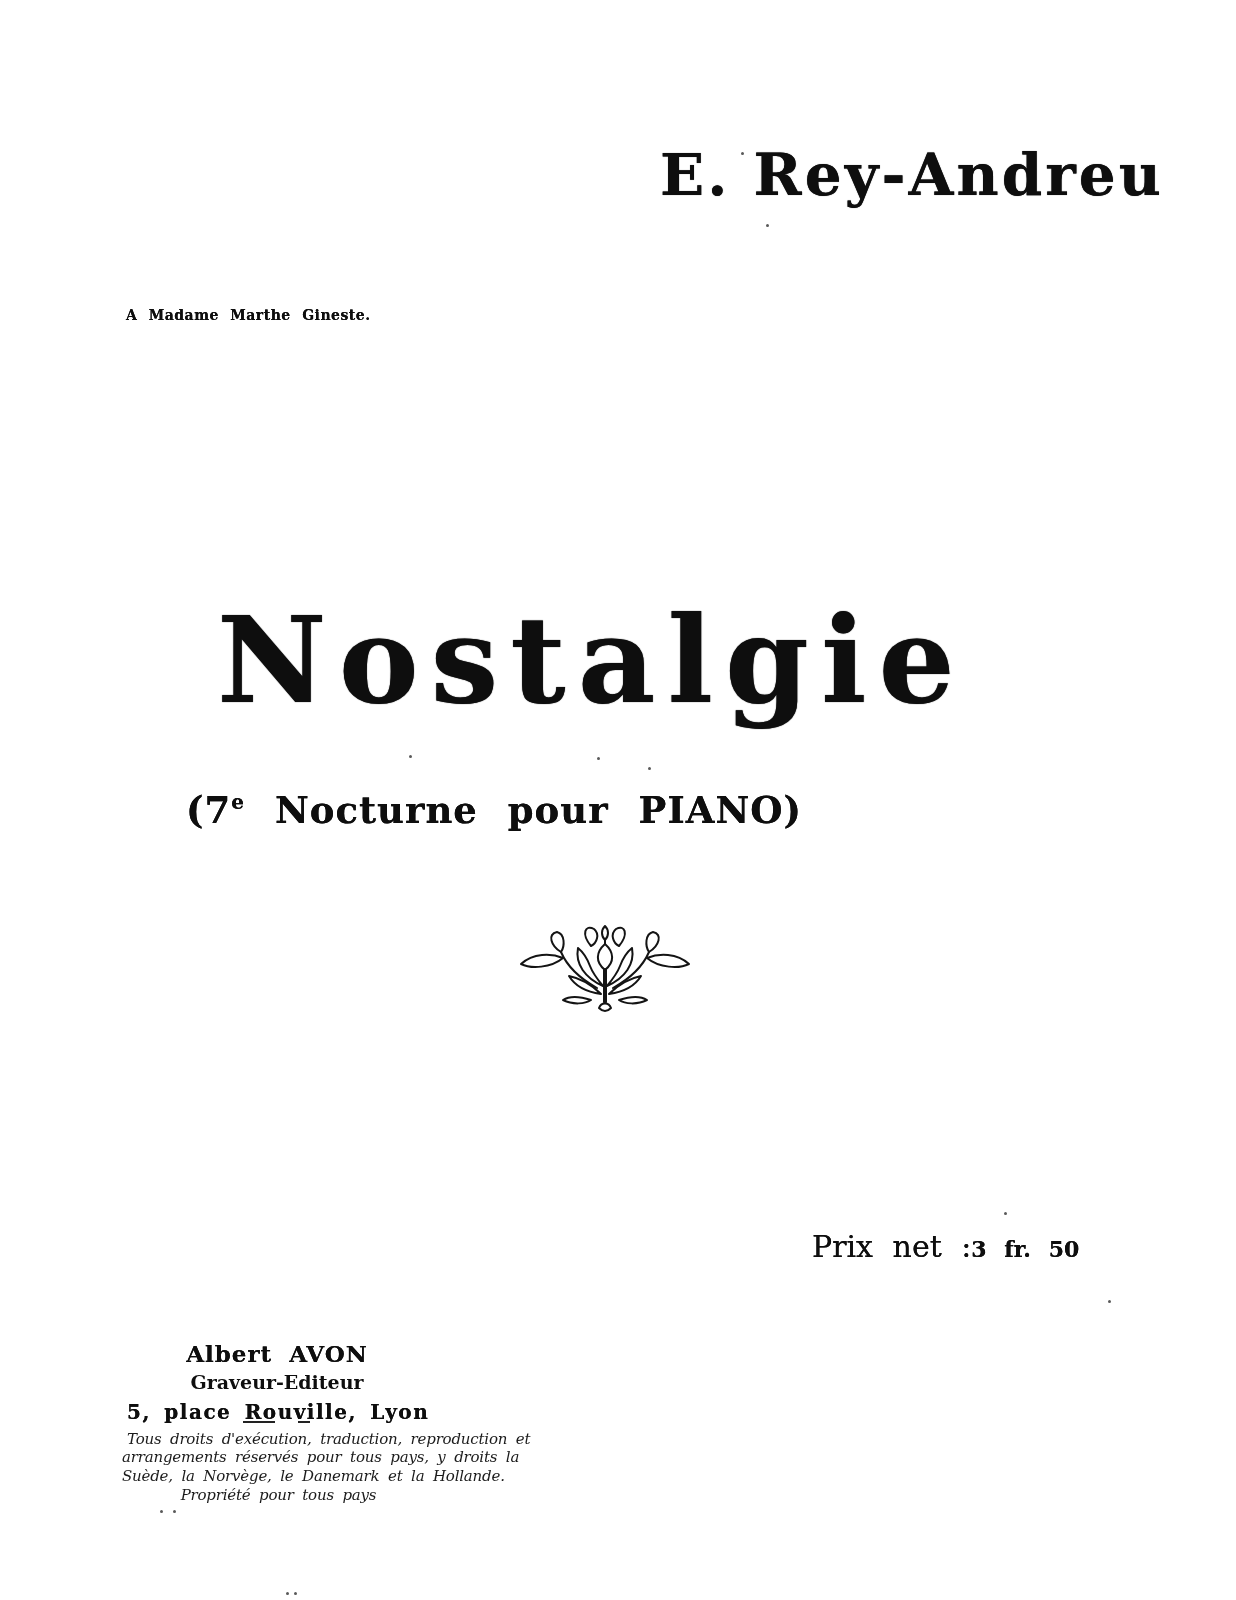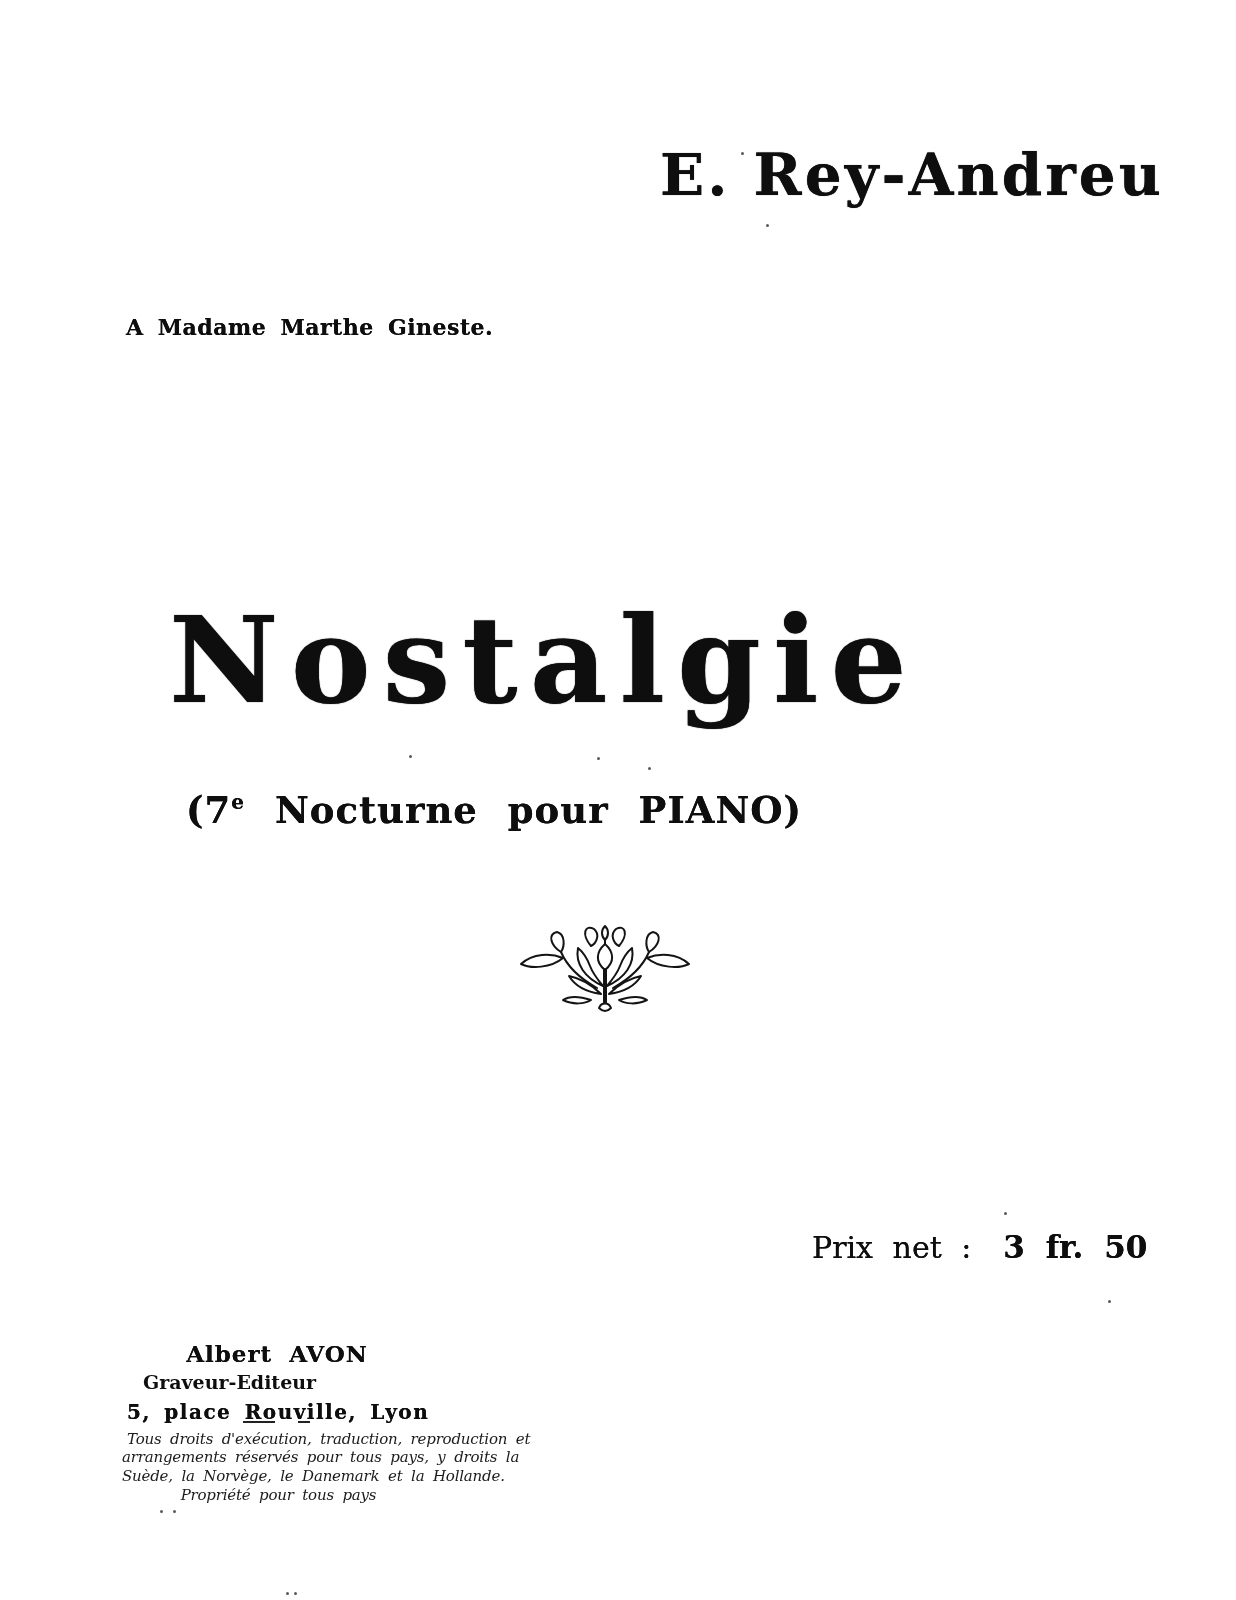--- a/index.html
+++ b/index.html
@@ -16,55 +16,55 @@
   .abs { position: absolute; line-height: 1; white-space: nowrap; }
 
   .composer {
     top: 146px; left: 660px; width: 460px;
     text-align: right;
     font-size: 58px; font-weight: 700; letter-spacing: 3px;
     text-shadow: 0 0 0.7px currentColor;
   }
   .dedication {
     top: 308px; left: 126px;
-    font-size: 22px; font-weight: 700;
+    font-size: 14px; font-weight: 700;
     letter-spacing: 0.5px; word-spacing: 6px;
     text-shadow: 0 0 0.4px currentColor;
-    margin-top: 8px;
   }
   .title {
     top: 600px; left: 0; width: 1088px;
     text-align: center;
     font-size: 120px; font-weight: 700; letter-spacing: 12px;
     text-shadow: 0 0 1px currentColor;
+    padding-left: 48px;
   }
   .subtitle {
     top: 792px; left: 0; width: 988px;
     text-align: center;
     font-size: 37px; font-weight: 700;
     word-spacing: 16px; letter-spacing: 1px;
     text-shadow: 0 0 0.5px currentColor;
   }
   .subtitle sup { font-size: 20px; vertical-align: 14px; }
   .ornament { top: 922px; left: 517px; }
 
   .price {
     top: 1232px; left: 812px;
     font-size: 30px; word-spacing: 10px;
     text-shadow: 0 0 0.4px currentColor;
   }
-  .price .val { font-weight: 700; font-size: 31px; margin-left: 32px; }
+  .price .val { font-weight: 700; font-size: 22px; margin-left: 0; }
 
   .pub-name {
     top: 1342px; left: 127px; width: 300px; text-align: center;
     font-size: 23px; font-weight: 700; word-spacing: 8px; letter-spacing: 1px;
     text-shadow: 0 0 0.4px currentColor;
   }
   .pub-role {
-    top: 1373px; left: 143px; width: 300px; 
+    top: 1373px; left: 127px; width: 300px; text-align: center;
     font-size: 19px; font-weight: 600;
   }
   .pub-addr {
     top: 1394px; left: 127px; width: 300px; text-align: center;
     font-size: 20px; font-weight: 700;
     letter-spacing: 1.5px; word-spacing: 5px;
     text-shadow: 0 0 0.4px currentColor;
     margin-top: 8px;
   }
   .dash { position: absolute; height: 2px; background: #222; }

